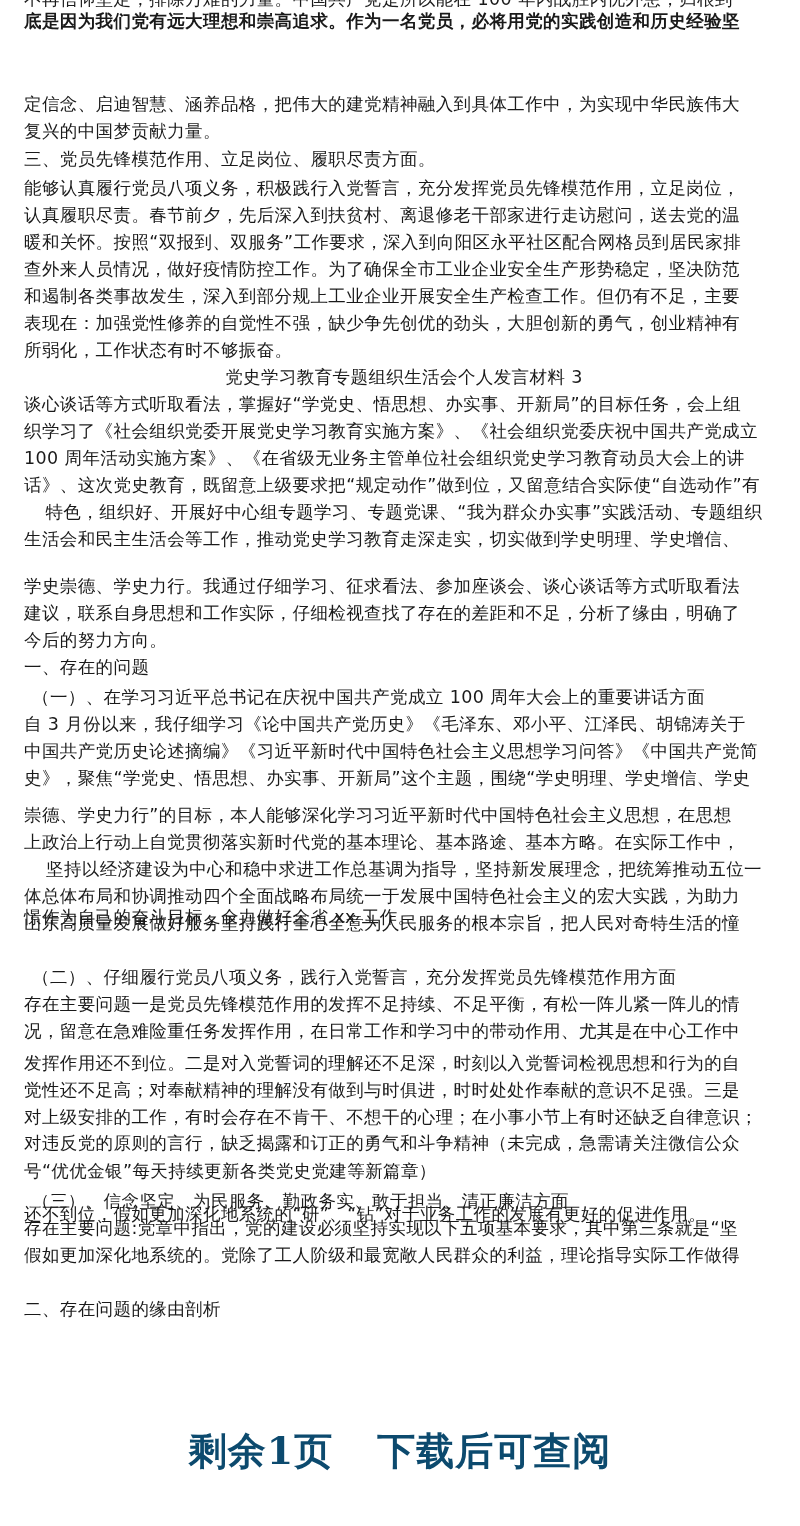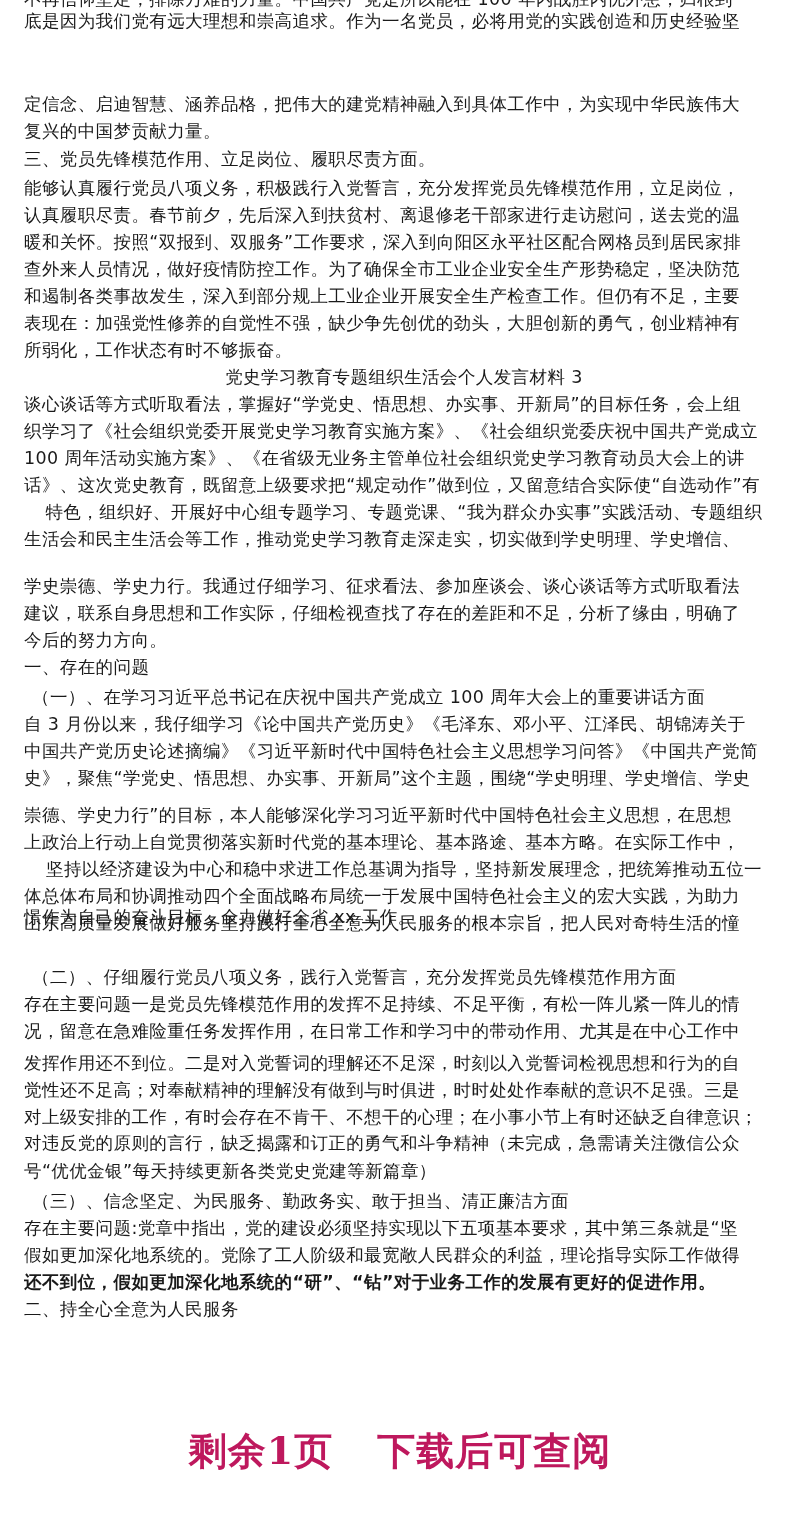--- a/index.html
+++ b/index.html
@@ -36,35 +36,35 @@
     }
     .cta {
       position: absolute;
       left: 0;
       top: 1426px;
       width: 800px;
       text-align: center;
       font-family: "DejaVu Serif", "Liberation Serif", serif;
       font-weight: bold;
       font-size: 38px;
-      color: #be185d;
+      color: #0c4a6e;
       letter-spacing: 1px;
     }
     .cta span.gap {
       display: inline-block;
       width: 44px;
     }
   </style>
 </head>
 <body>
 
 <div class="page">
   <div id="lines">
       <div class="line" style="top: -12px;">不再信仰坚定，排除万难的力量。中国共产党是所以能在 100 年内战胜内忧外患，归根到</div>
-      <div class="line" style="top: 10px;">底是因为我们党有远大理想和崇高追求。作为一名党员，必将用党的实践创造和历史经验坚</div>
+      <div class="line" style="top: 10px; font-weight: bold;">底是因为我们党有远大理想和崇高追求。作为一名党员，必将用党的实践创造和历史经验坚</div>
       <div class="line" style="top: 93px;">定信念、启迪智慧、涵养品格，把伟大的建党精神融入到具体工作中，为实现中华民族伟大</div>
       <div class="line" style="top: 120px;">复兴的中国梦贡献力量。</div>
       <div class="line" style="top: 148px;">三、党员先锋模范作用、立足岗位、履职尽责方面。</div>
       <div class="line" style="top: 177px;">能够认真履行党员八项义务，积极践行入党誓言，充分发挥党员先锋模范作用，立足岗位，</div>
       <div class="line" style="top: 204px;">认真履职尽责。春节前夕，先后深入到扶贫村、离退修老干部家进行走访慰问，送去党的温</div>
       <div class="line" style="top: 231px;">暖和关怀。按照“双报到、双服务”工作要求，深入到向阳区永平社区配合网格员到居民家排</div>
       <div class="line" style="top: 258px;">查外来人员情况，做好疫情防控工作。为了确保全市工业企业安全生产形势稳定，坚决防范</div>
       <div class="line" style="top: 285px;">和遏制各类事故发生，深入到部分规上工业企业开展安全生产检查工作。但仍有不足，主要</div>
       <div class="line" style="top: 312px;">表现在：加强党性修养的自觉性不强，缺少争先创优的劲头，大胆创新的勇气，创业精神有</div>
       <div class="line" style="top: 339px;">所弱化，工作状态有时不够振奋。</div>
@@ -93,20 +93,20 @@
       <div class="line" style="top: 993px;">存在主要问题一是党员先锋模范作用的发挥不足持续、不足平衡，有松一阵儿紧一阵儿的情</div>
       <div class="line" style="top: 1020px;">况，留意在急难险重任务发挥作用，在日常工作和学习中的带动作用、尤其是在中心工作中</div>
       <div class="line" style="top: 1052px;">发挥作用还不到位。二是对入党誓词的理解还不足深，时刻以入党誓词检视思想和行为的自</div>
       <div class="line" style="top: 1079px;">觉性还不足高；对奉献精神的理解没有做到与时俱进，时时处处作奉献的意识不足强。三是</div>
       <div class="line" style="top: 1106px;">对上级安排的工作，有时会存在不肯干、不想干的心理；在小事小节上有时还缺乏自律意识；</div>
       <div class="line" style="top: 1132px;">对违反党的原则的言行，缺乏揭露和订正的勇气和斗争精神（未完成，急需请关注微信公众</div>
       <div class="line" style="top: 1160px;">号“优优金银”每天持续更新各类党史党建等新篇章）</div>
       <div class="line indent" style="top: 1190px;">（三）、信念坚定、为民服务、勤政务实、敢于担当、清正廉洁方面</div>
       <div class="line" style="top: 1217px;">存在主要问题:党章中指出，党的建设必须坚持实现以下五项基本要求，其中第三条就是“坚</div>
       <div class="line" style="top: 1244px;">假如更加深化地系统的。党除了工人阶级和最宽敞人民群众的利益，理论指导实际工作做得</div>
-      <div class="line" style="top: 1271px; font-weight: bold;">还不到位，假如更加深化地系统的“研”、“钻”对于业务工作的发展有更好的促进作用。</div>
-      <div class="line" style="top: 1298px;">二、持全心全意为人民服务</div>
+      <div class="line" style="top: 1203px;">还不到位，假如更加深化地系统的“研”、“钻”对于业务工作的发展有更好的促进作用。</div>
+      <div class="line" style="top: 1298px;">二、存在问题的缘由剖析</div>
     </div>
 
   <div class="cta">
     <span>剩余1页</span><span class="gap"></span><span>下载后可查阅</span>
   </div>
 </div>
 
 </body></html>

